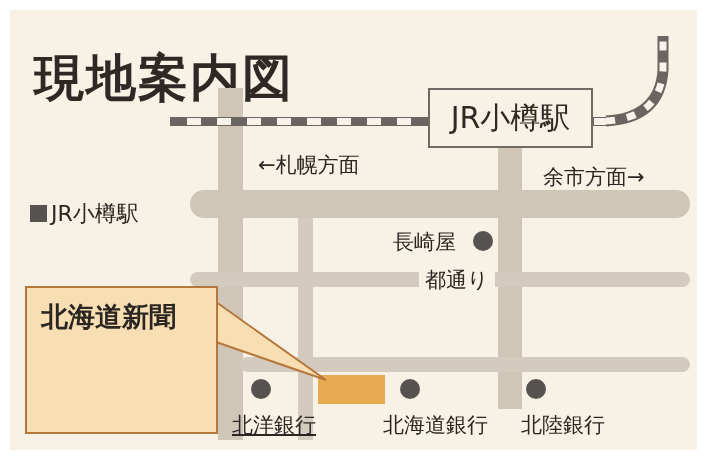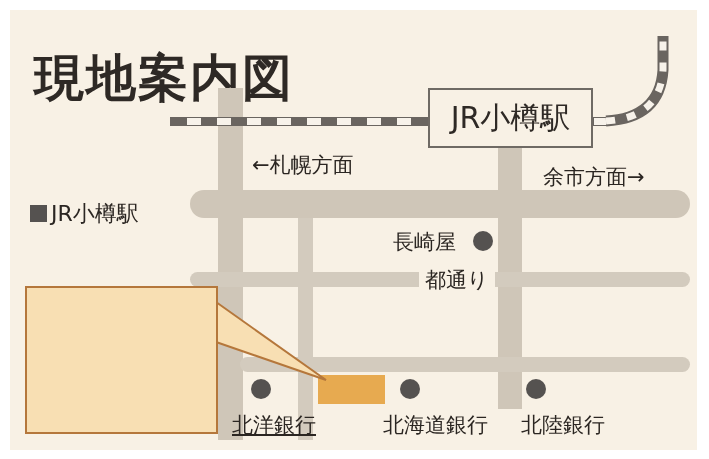--- a/index.html
+++ b/index.html
@@ -39,40 +39,41 @@
 <div class="rail" style="left:593px; top:117px; width:14px; background:#f7f2ea;"></div>
 <svg class="abs" style="left:600px; top:30px;" width="80" height="100" viewBox="0 0 80 100">
   <path d="M6 91 Q 60 88 63 40 L 63 6" fill="none" stroke="#6a6560" stroke-width="11"></path>
   <path d="M6 91 Q 60 88 63 40 L 63 6" fill="none" stroke="#f7f2ea" stroke-width="7" stroke-dasharray="9 12"></path>
 </svg>
 
 <div class="station">
   <span>JR小樽駅</span>
 </div>
 
-<div class="label" style="left:252px; top:152px;">←札幌方面</div>
+<div class="label" style="left:258px; top:152px;">←札幌方面</div>
 <div class="label" style="left:543px; top:164px;">余市方面→</div>
 
 <div class="label" style="left:30px; top:198px; line-height:32px; font-size:22px;">
   <div><span class="square-bullet"></span><span>JR小樽駅</span></div>
 </div>
 
 <div class="label" style="left:393px; top:229px;">長崎屋</div>
 <div class="dot" style="left:473px; top:231px;"></div>
 
 <div class="label" style="left:419px; top:267px; background:#f8f1e5; padding:0 6px;">都通り</div>
 
 <div class="building"></div>
 
 <svg class="abs" style="left:214px; top:300px;" width="120" height="90" viewBox="0 0 120 90">
   <polygon points="2,2 112,80 2,42" fill="#f8dfb3" stroke="#b5773b" stroke-width="2"></polygon>
   <rect x="0" y="4" width="4" height="36" fill="#f8dfb3"></rect>
 </svg>
 
 <div class="callout">
+  <div class="line">北海道新聞</div>
 </div>
 
 <div class="dot" style="left:251px; top:379px;"></div>
 <div class="dot" style="left:400px; top:379px;"></div>
 <div class="dot" style="left:526px; top:379px;"></div>
 
 <div class="label" style="left:232px; top:412px;text-decoration:underline;">北洋銀行</div>
 <div class="label" style="left:383px; top:412px;">北海道銀行</div>
 <div class="label" style="left:521px; top:412px;">北陸銀行</div>
 

